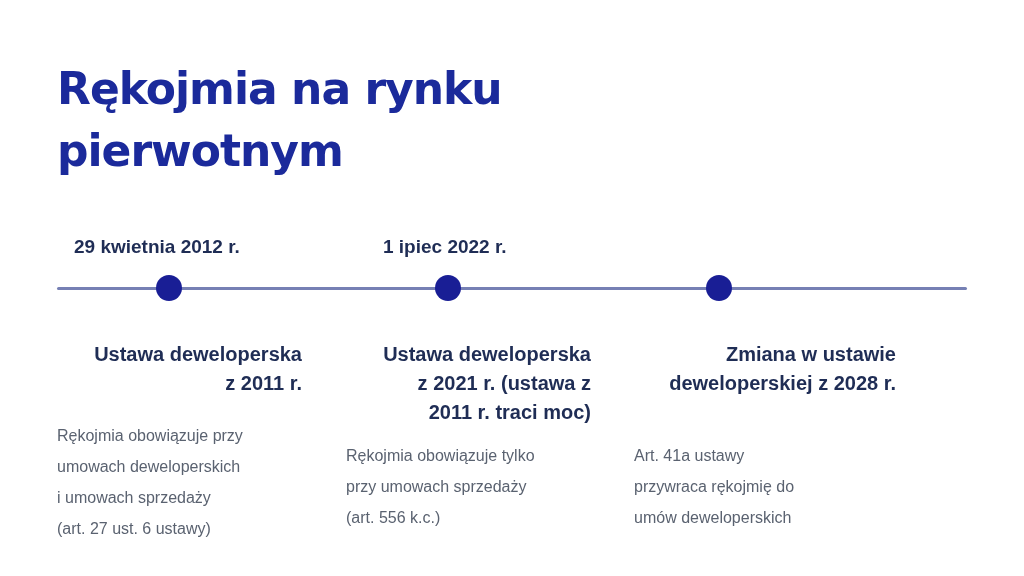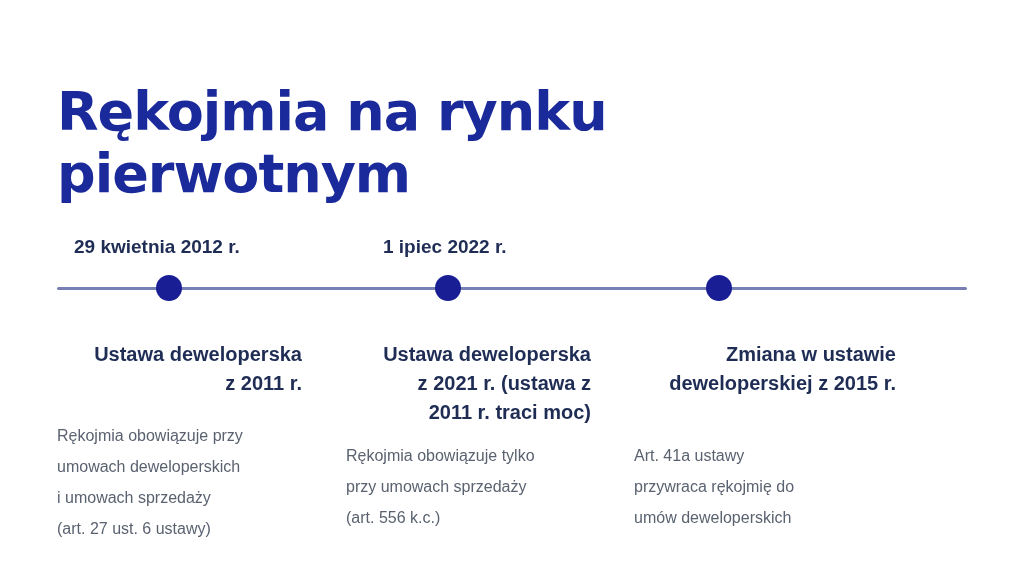--- a/index.html
+++ b/index.html
@@ -20,27 +20,26 @@
   .slide{
     position:relative;
     width:1024px;height:576px;
     background:var(--background);
   }
   .title{
     position:absolute;
     left:57px;top:58px;
     width:660px;
     font-family:"DejaVu Sans", sans-serif;
-    font-size:54px;
+    font-size:44px;
     font-weight:700;
     line-height:62px;
     letter-spacing:-1px;
     color:var(--accent);
     white-space:pre-line;
-    margin-top:23px;
   }
   .date-label{
     position:absolute;
     top:236px;
     font-size:19px;
     font-weight:700;
     color:var(--heading);
     white-space:nowrap;
   }
   .date-1{left:74px;}
@@ -118,19 +117,19 @@
     <div class="event-heading">Ustawa deweloperska
 z 2021 r. (ustawa z
 2011 r. traci moc)</div>
     <div class="event-body">Rękojmia obowiązuje tylko
 przy umowach sprzedaży
 (art. 556 k.c.)</div>
   </div>
 
   <div class="event-col col-3">
     <div class="event-heading">Zmiana w ustawie
-deweloperskiej z 2015 r.</div>
+deweloperskiej z 2028 r.</div>
     <div class="event-body">Art. 41a ustawy
 przywraca rękojmię do
 umów deweloperskich</div>
   </div>
 
 </div>
 
 </body></html>

